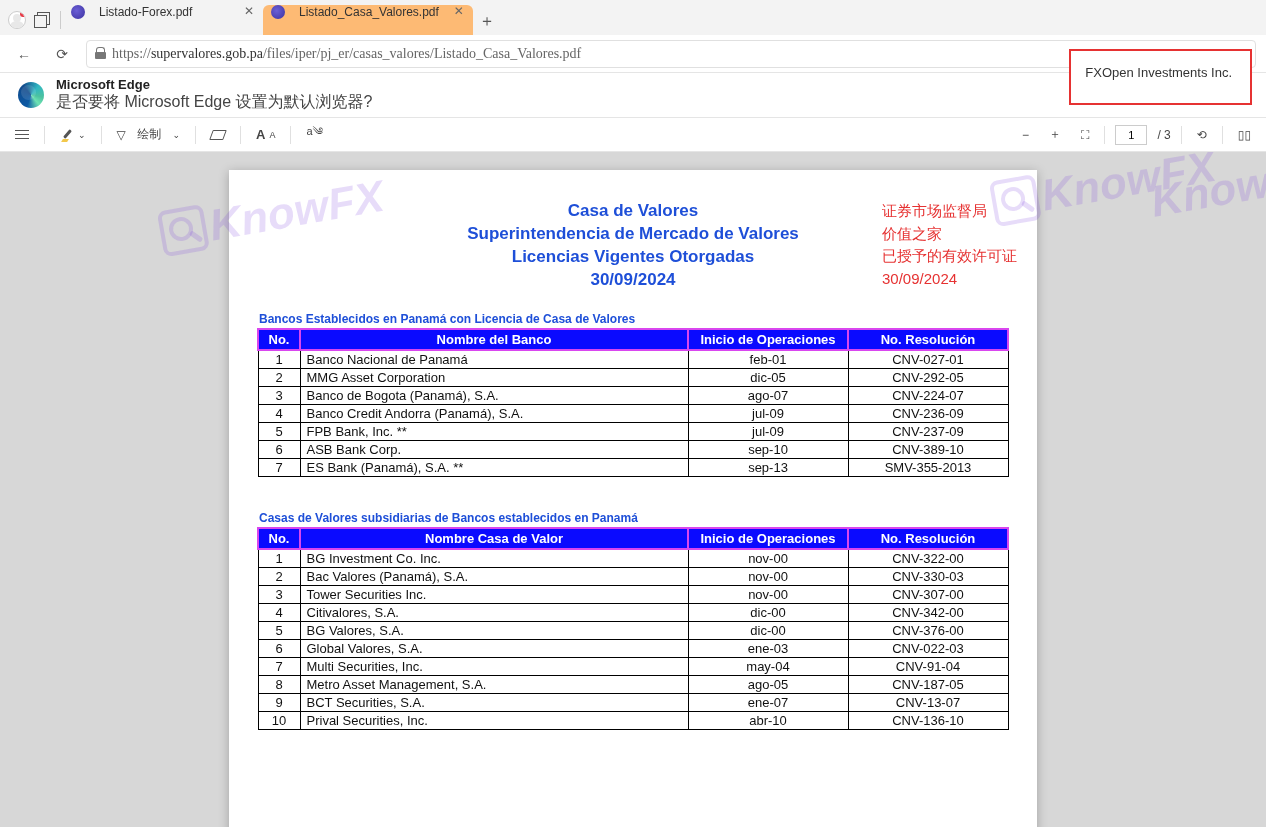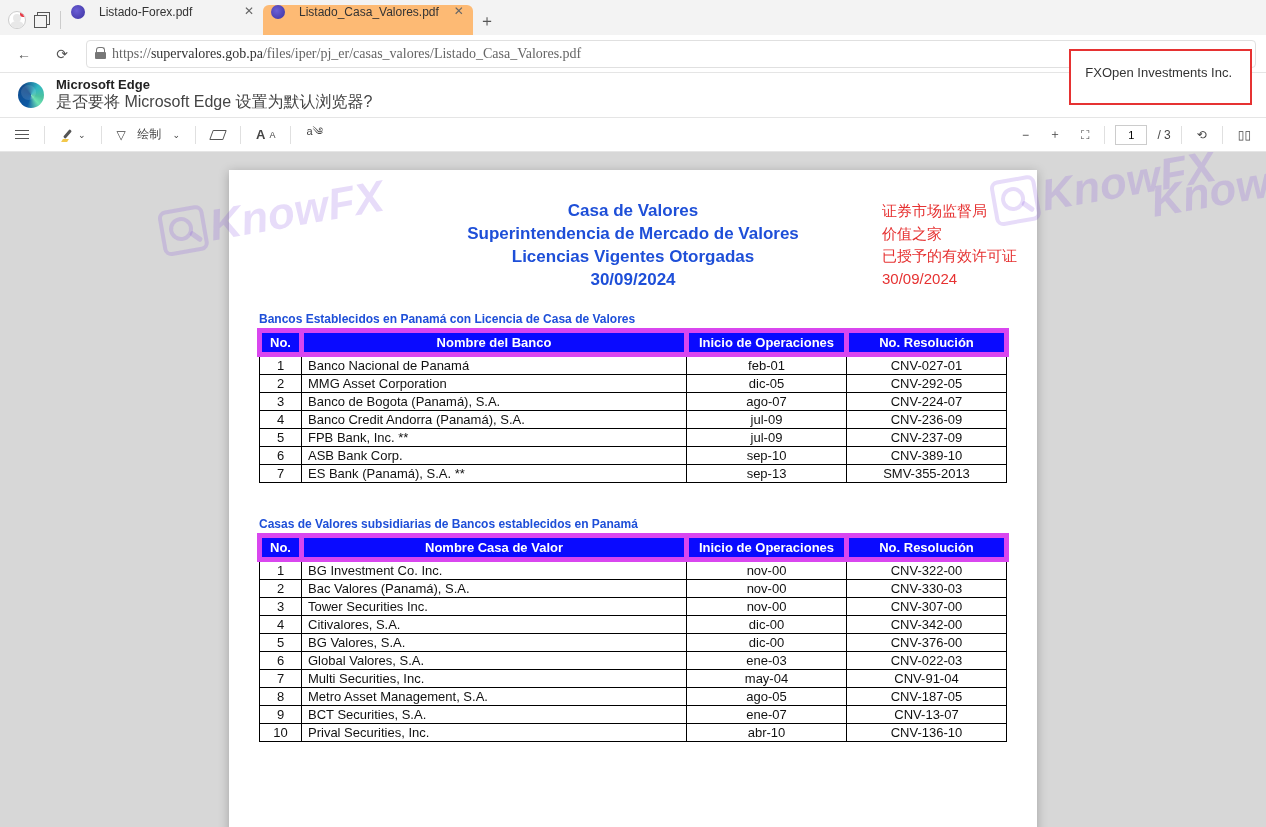--- a/index.html
+++ b/index.html
@@ -52,21 +52,21 @@
   .chev { font-size:9px; }
 
   
   .viewer { position:absolute; top:152px; left:0; right:0; bottom:0; background:#d7d7d7; overflow:hidden; }
   .page { width:808px; margin:18px auto 0; background:#fff; box-shadow:0 2px 10px rgba(0,0,0,.25); padding:30px 28px; position:relative; min-height:1000px; }
 
   .doc-title { text-align:center; color:#1e4fd8; font-weight:700; font-size:17px; line-height:1.35; margin-bottom:18px; }
   .annot { position:absolute; top:30px; right:20px; color:#e63232; font-size:15px; line-height:1.5; font-weight:500; font-family:"Microsoft YaHei",sans-serif; }
   .section-head { color:#1e4fd8; font-weight:700; font-size:12px; margin:20px 0 2px 2px; }
   table.data { border-collapse:collapse; width:100%; }
-  table.data th { background:#0a0aff; color:#fff; font-weight:700; font-size:13px; padding:2px 4px; border:5px solid #d946ef; }
+  table.data th { background:#0a0aff; color:#fff; font-weight:700; font-size:13px; padding:2px 4px; border:2px solid #d946ef; }
   table.data td { border:1px solid #000; font-size:13px; padding:1px 6px; color:#111; }
   table.data td.no { text-align:center; width:42px; }
   table.data td.nm { text-align:left; }
   table.data td.c  { text-align:center; width:160px;margin-top:43px; }
 
   
   .highlight { position:absolute; top:49px; right:14px; border:2px solid #e63232; padding:14px 18px 18px 14px; font-size:13px; color:#333; background:#fff; z-index:100; min-width:150px; height:56px; display:flex; align-items:flex-start; }
 
   
   .wm { position:absolute; color:rgba(120,60,220,0.18); font-size:44px; font-weight:700; transform:rotate(-10deg); font-style:italic; pointer-events:none; user-select:none; white-space:nowrap; }

